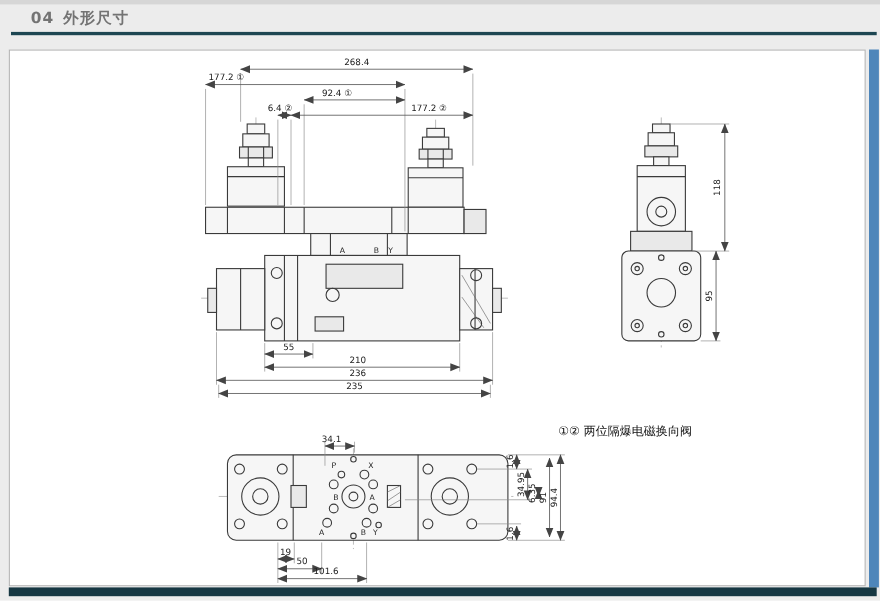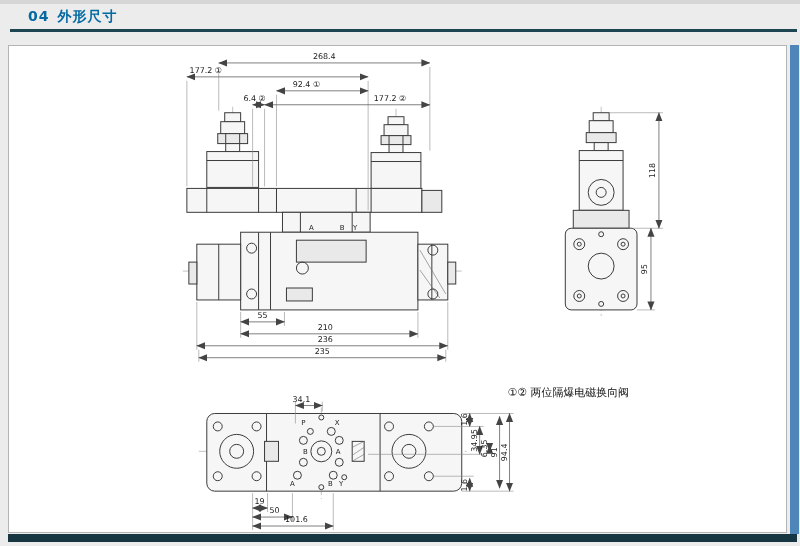--- a/index.html
+++ b/index.html
@@ -3,21 +3,21 @@
 <meta charset="utf-8">
 <style>
   html,body{margin:0;padding:0;}
   body{
     width:800px;height:546px;position:relative;overflow:hidden;
     background:#ececec;
     font-family:"DejaVu Sans","Liberation Sans",sans-serif;
   }
   .top-strip{position:absolute;left:0;top:0;width:800px;height:4px;background:#d6d6d6;}
   .header-title{
-    position:absolute;left:28px;top:8px;font-size:14px;font-weight:bold;color:#0369a1;
+    position:absolute;left:28px;top:8px;font-size:14px;font-weight:bold;color:#737373;
     letter-spacing:1px;white-space:nowrap;
   }
   .header-title .num{margin-right:8px;}
   .header-rule{position:absolute;left:10px;top:29px;width:787px;height:3px;background:#1d4652;}
   .panel{
     position:absolute;left:8px;top:45px;width:779px;height:488px;
     background:#ffffff;border:1px solid #b4b4b4;box-sizing:border-box;
   }
   .blue-strip{position:absolute;right:1px;top:45px;width:9px;height:489px;background:#4e86ba;}
   .bottom-bar{position:absolute;left:8px;top:534px;width:789px;height:8px;background:#163742;}

